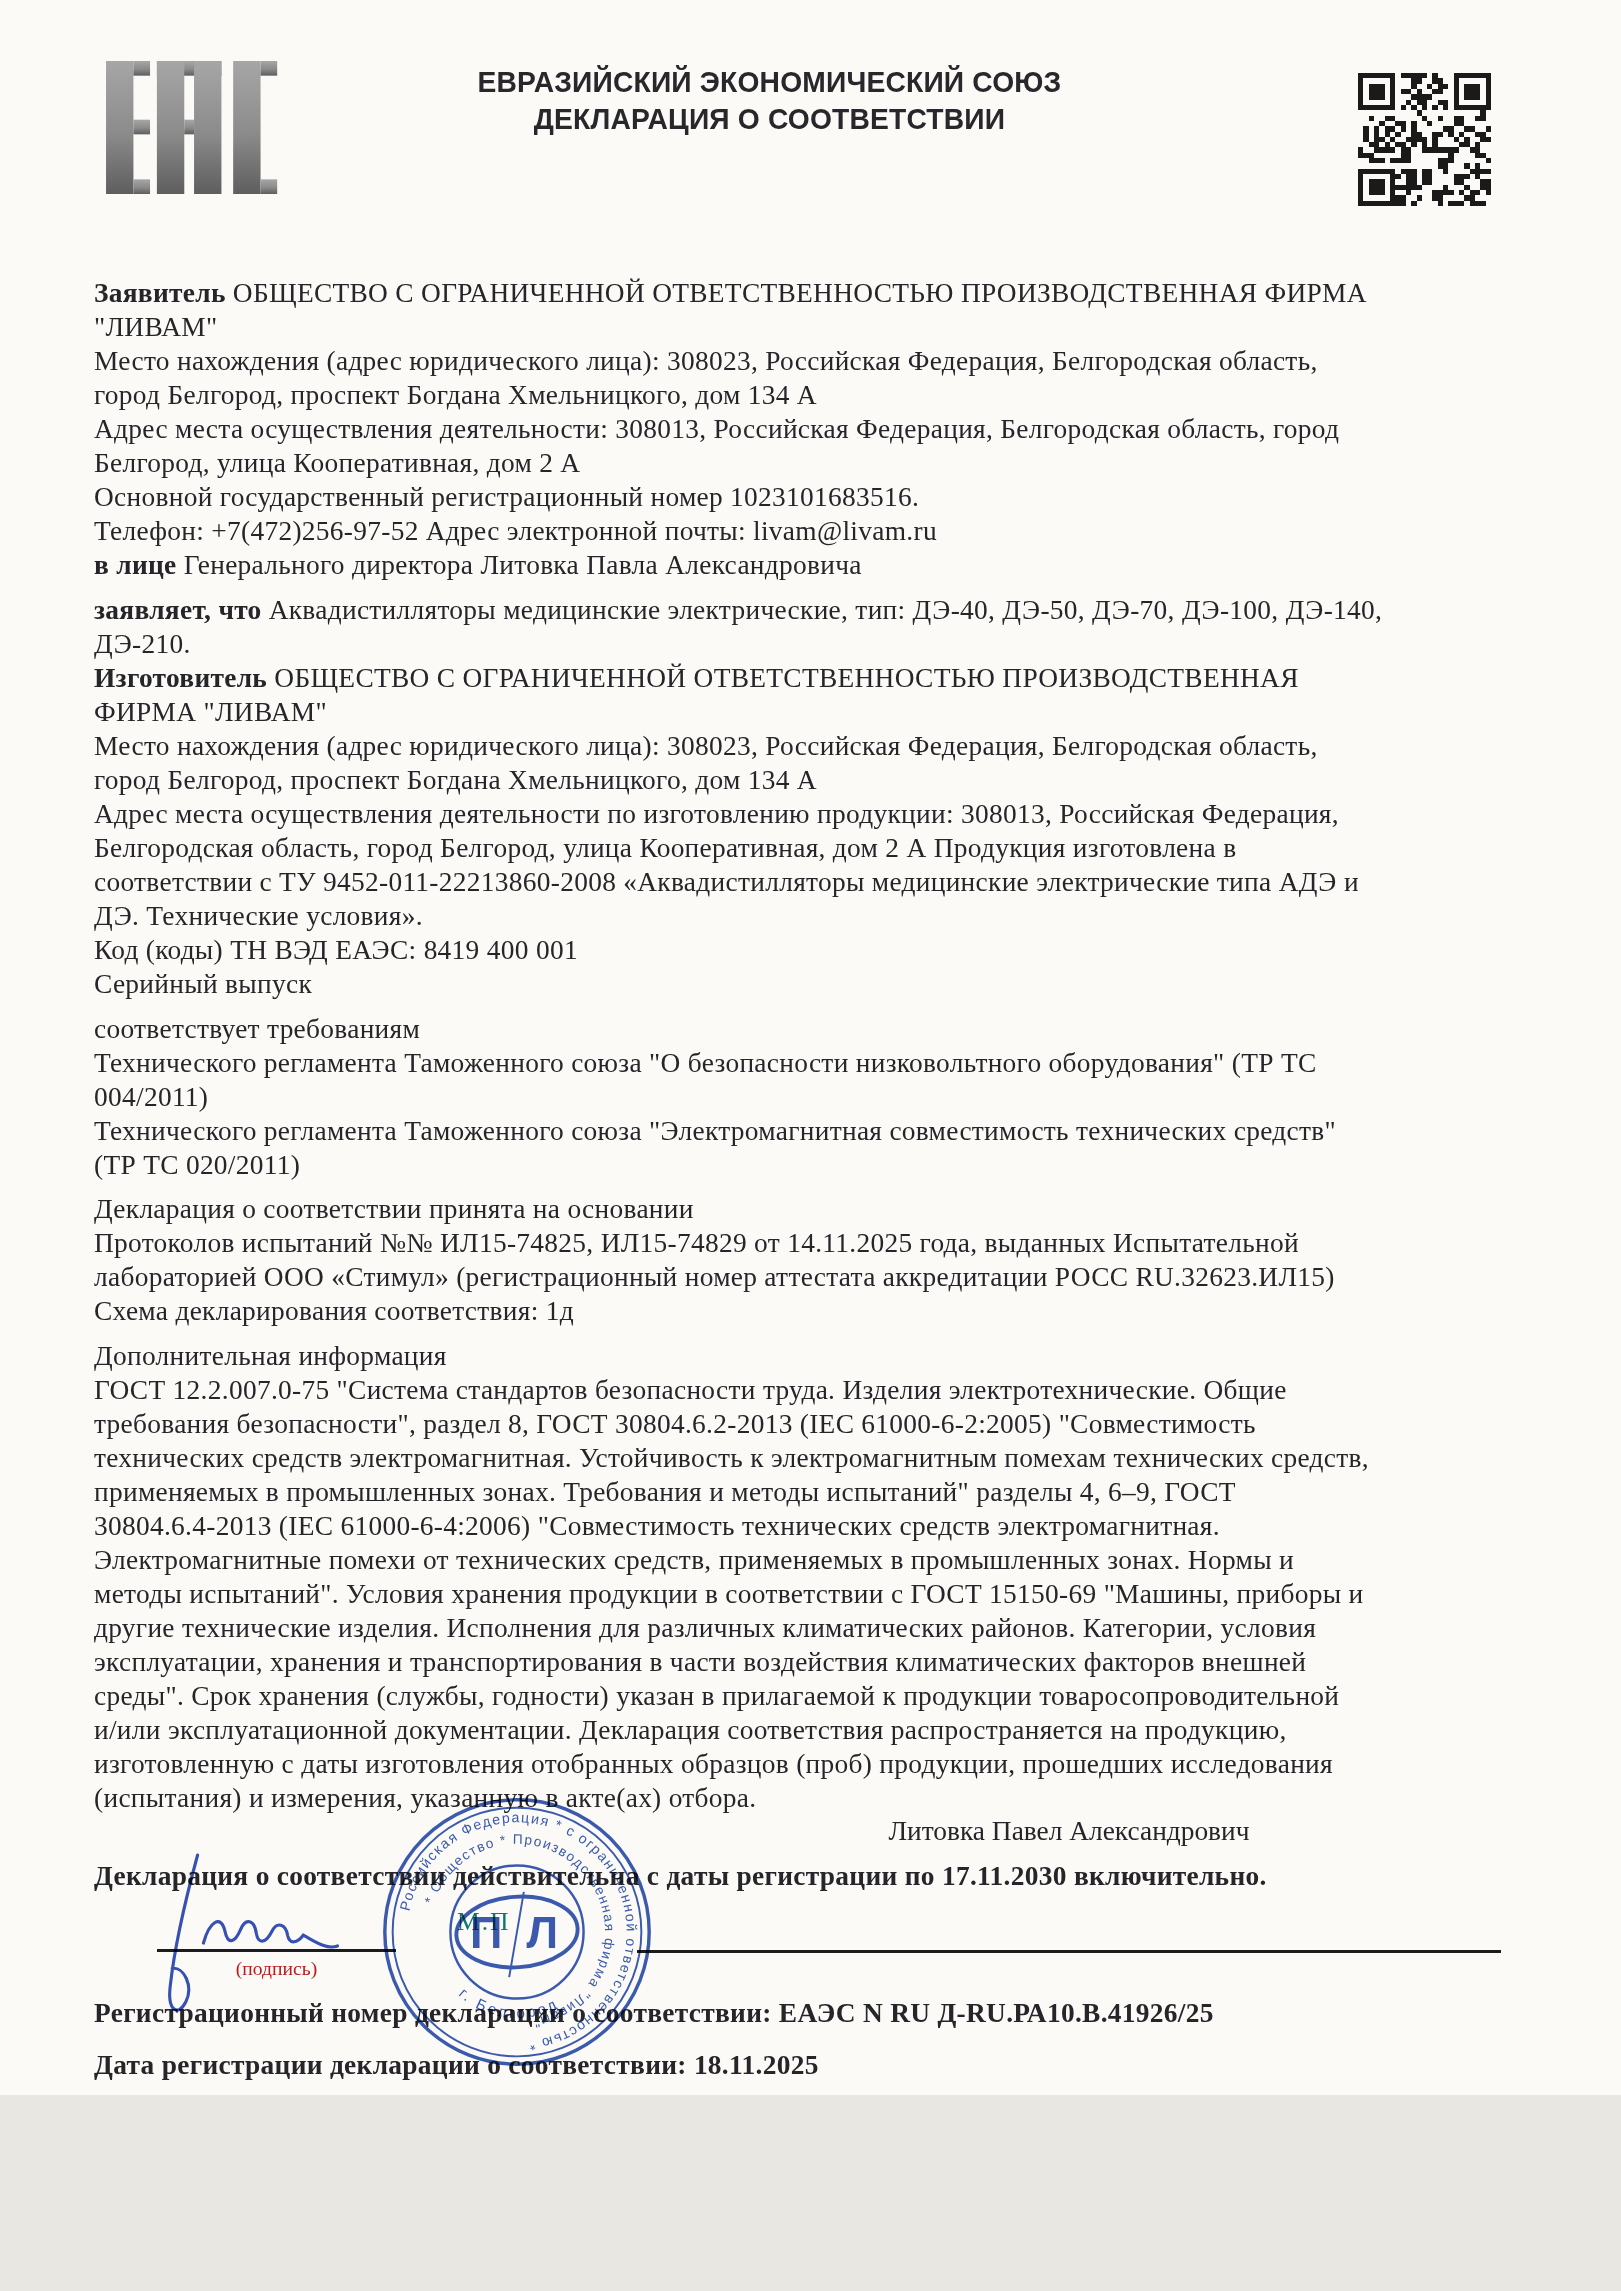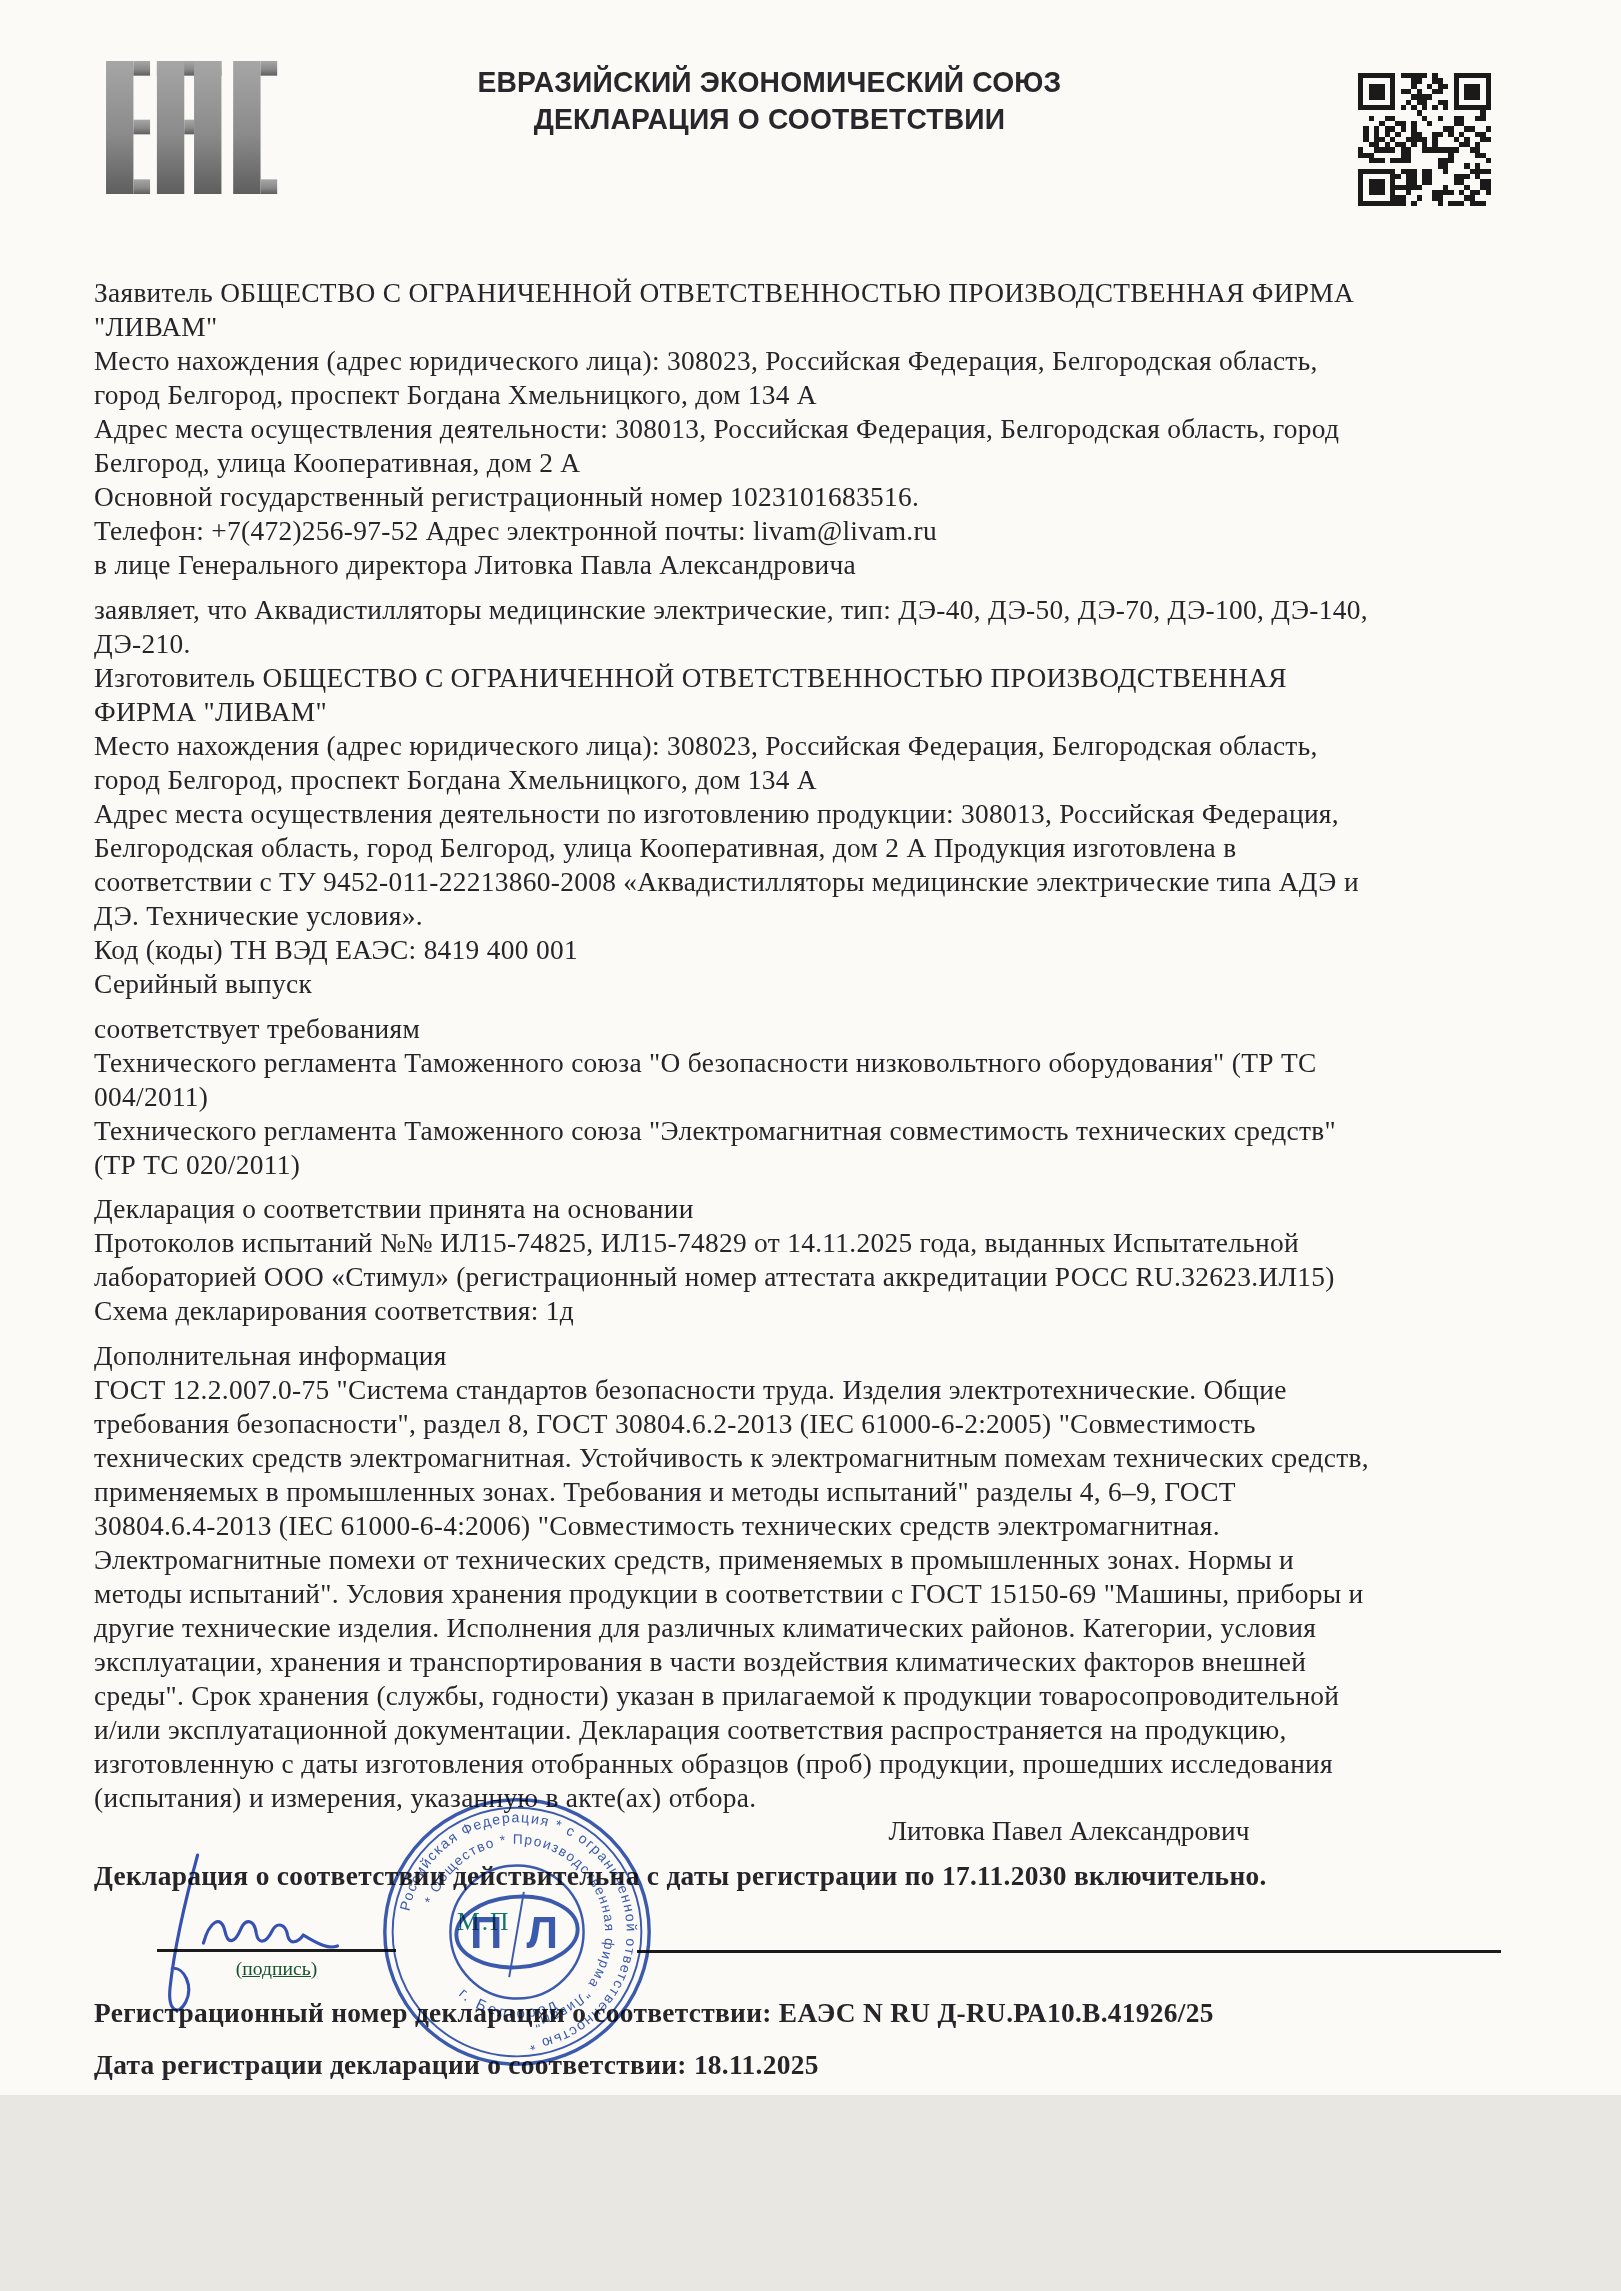--- a/index.html
+++ b/index.html
@@ -13,29 +13,29 @@
              line-height:37px;color:#28282c;transform:scaleX(.94);transform-origin:center;
              letter-spacing:0.2px;}
   .qr{position:absolute;left:1358px;top:73px;width:133px;height:133px;}
 
   
   .doc{position:absolute;left:94px;top:276px;width:1441px;font-size:27.4px;
        line-height:34px;letter-spacing:0.3px;}
   .tline{white-space:nowrap;}
   .para.gap{margin-top:10.8px;}
   .para.bold{font-weight:400;}
-  b{font-weight:400;}
+  b{font-weight:700;}
 
   
   .f-validity{position:absolute;left:94px;top:1861px;font-size:27.4px;font-weight:700;letter-spacing:0.3px;}
   .f-name{position:absolute;left:637px;top:1816px;width:864px;text-align:center;font-size:27.4px;}
   .rule{position:absolute;background:#1c1c1e;height:2.9px;}
   .rule-sign{left:157px;top:1949px;width:239px;}
   .rule-fio{left:637px;top:1950px;width:864px;}
-  .lbl{position:absolute;font-size:19.6px;color:#14532d;text-align:center;text-decoration:underline;}
+  .lbl{position:absolute;font-size:19.6px;color:#b91c1c;text-align:center;}
   .lbl-sign{left:157px;top:1958px;width:239px;}
   .lbl-fio{left:637px;top:1960px;width:864px;}
   .f-reg{position:absolute;left:94px;top:1998px;font-size:27.4px;font-weight:700;letter-spacing:0.3px;}
   .f-date{position:absolute;left:94px;top:2050px;font-size:27.4px;font-weight:700;letter-spacing:0.3px;}
 
   
   .mp{position:absolute;left:457px;top:1907px;font-size:25.5px;color:#0f766e;letter-spacing:2px;z-index:1;}
   .stamp{position:absolute;left:376px;top:1791px;mix-blend-mode:multiply;opacity:.93;z-index:5;}
   .sig{position:absolute;left:135px;top:1849px;mix-blend-mode:multiply;z-index:4;}
   .stamp text{font-family:"Liberation Sans",sans-serif;}

